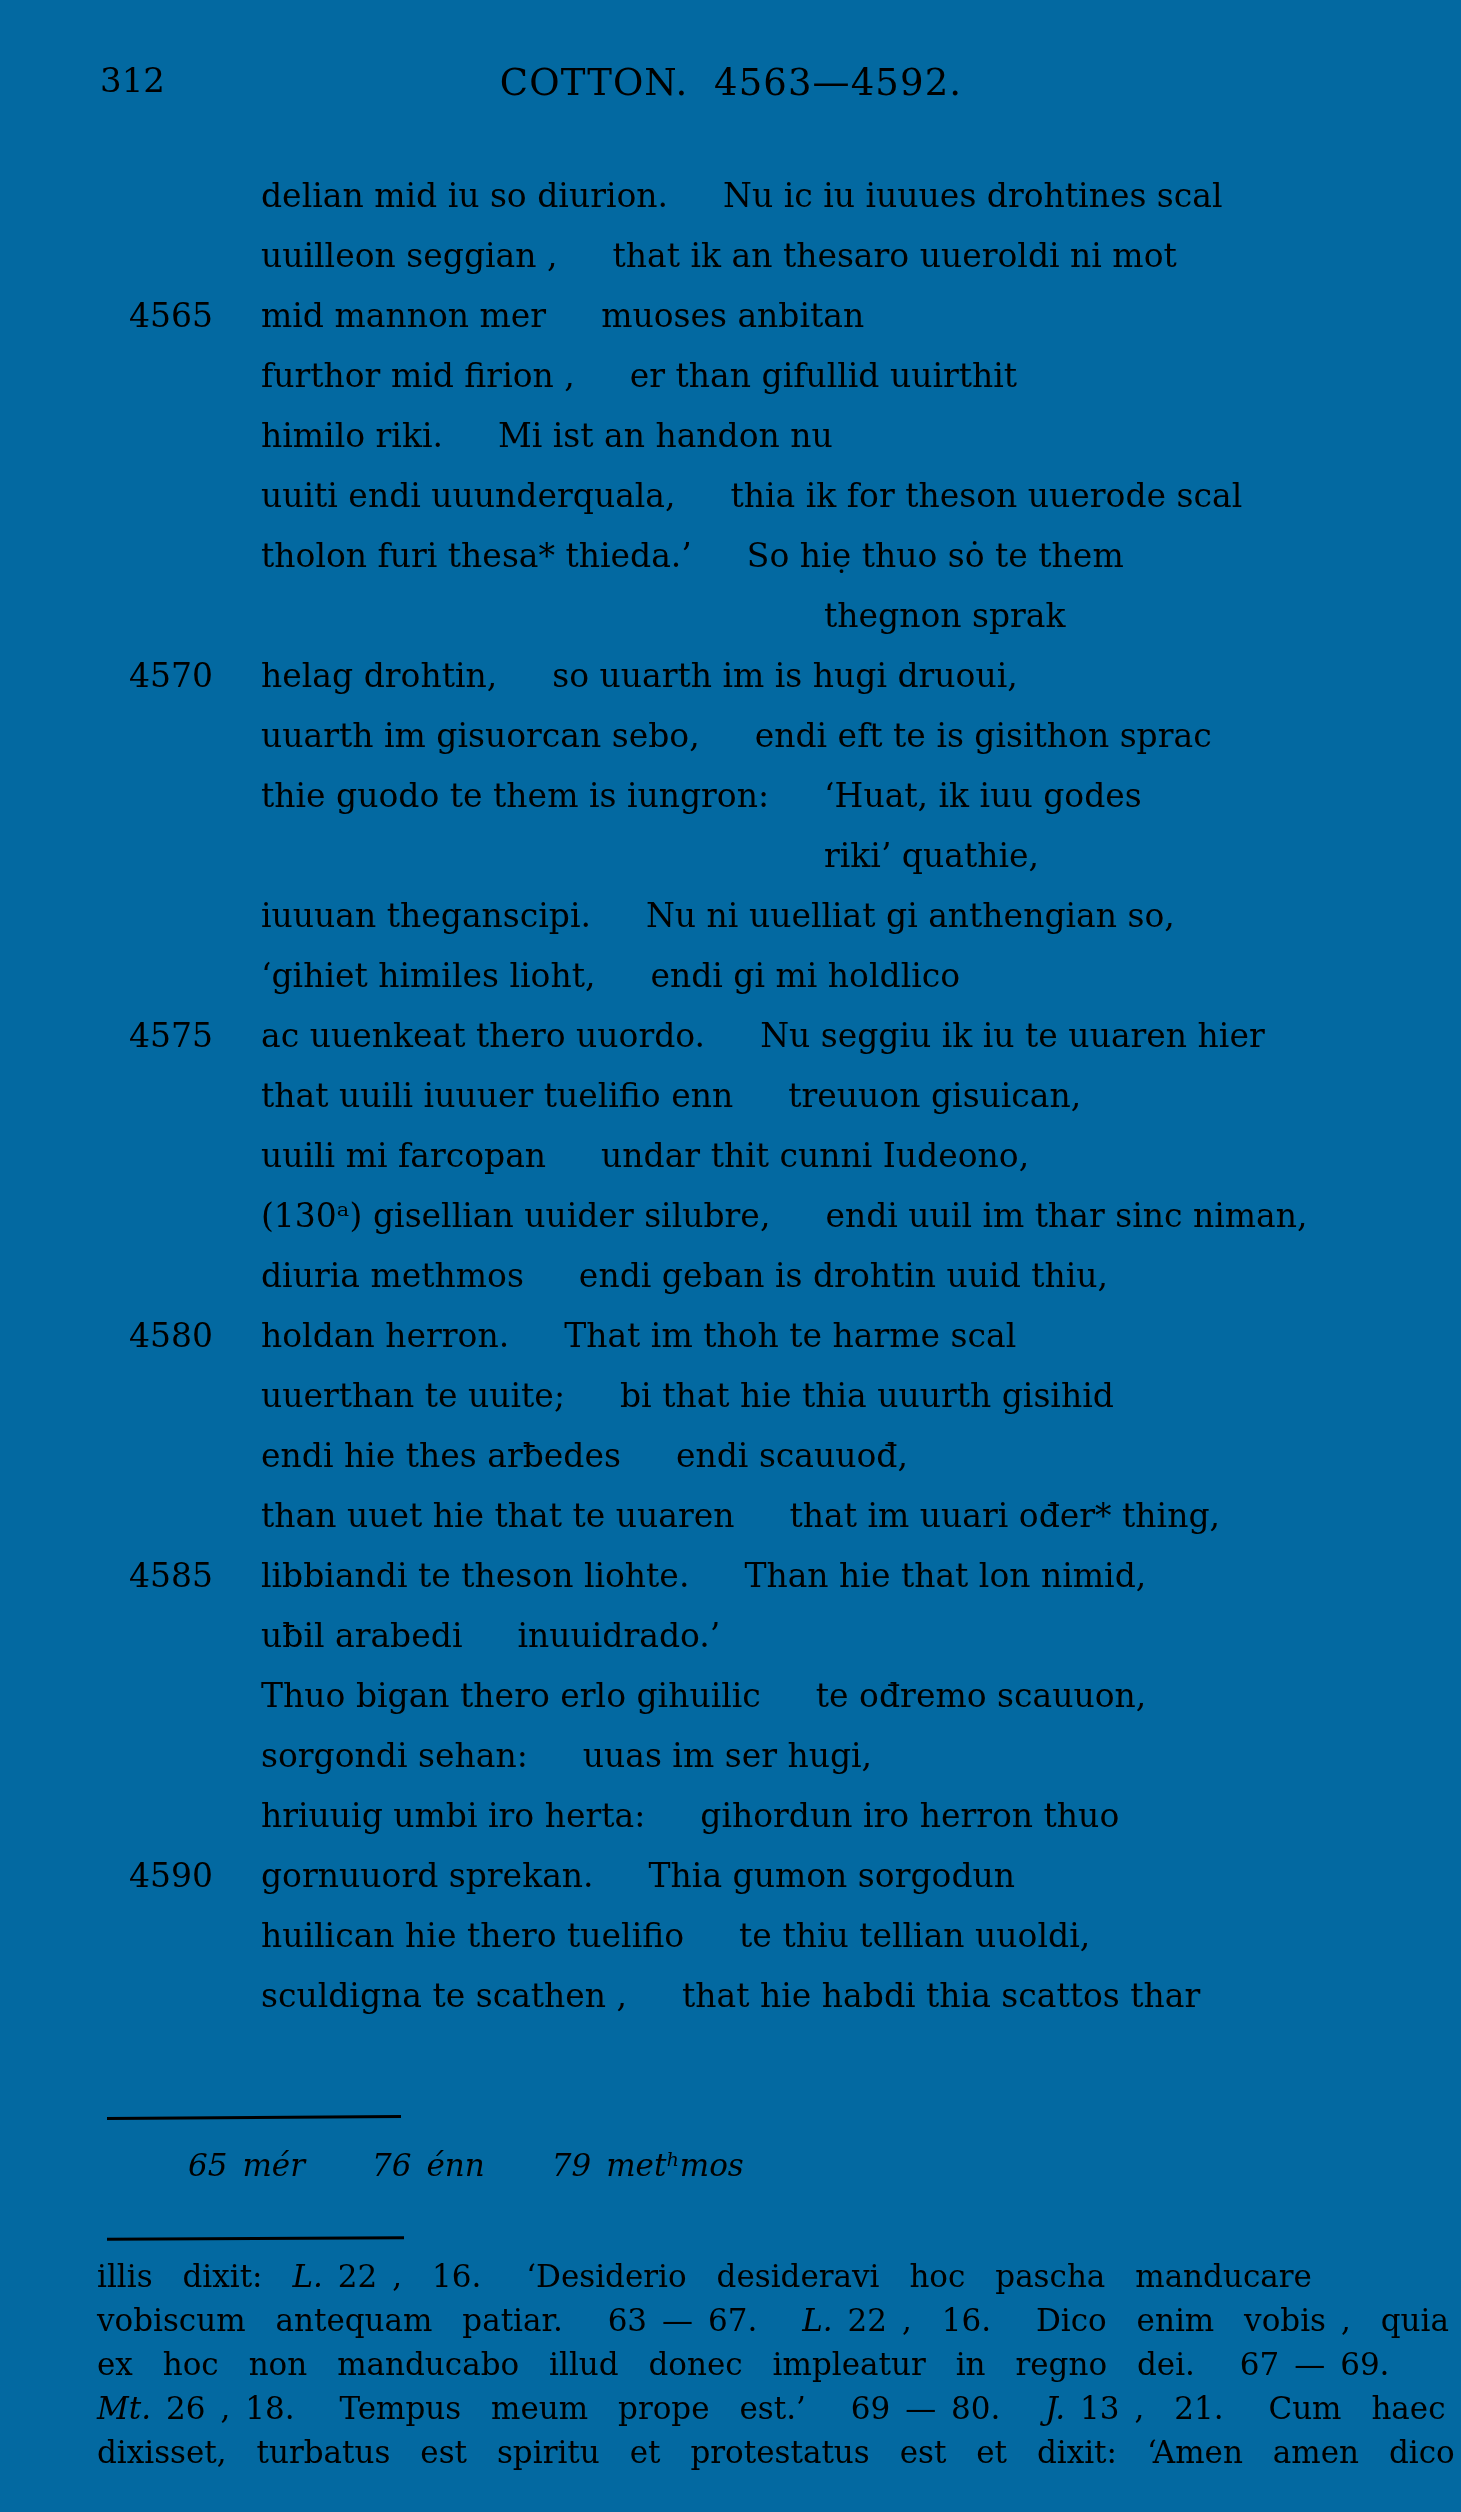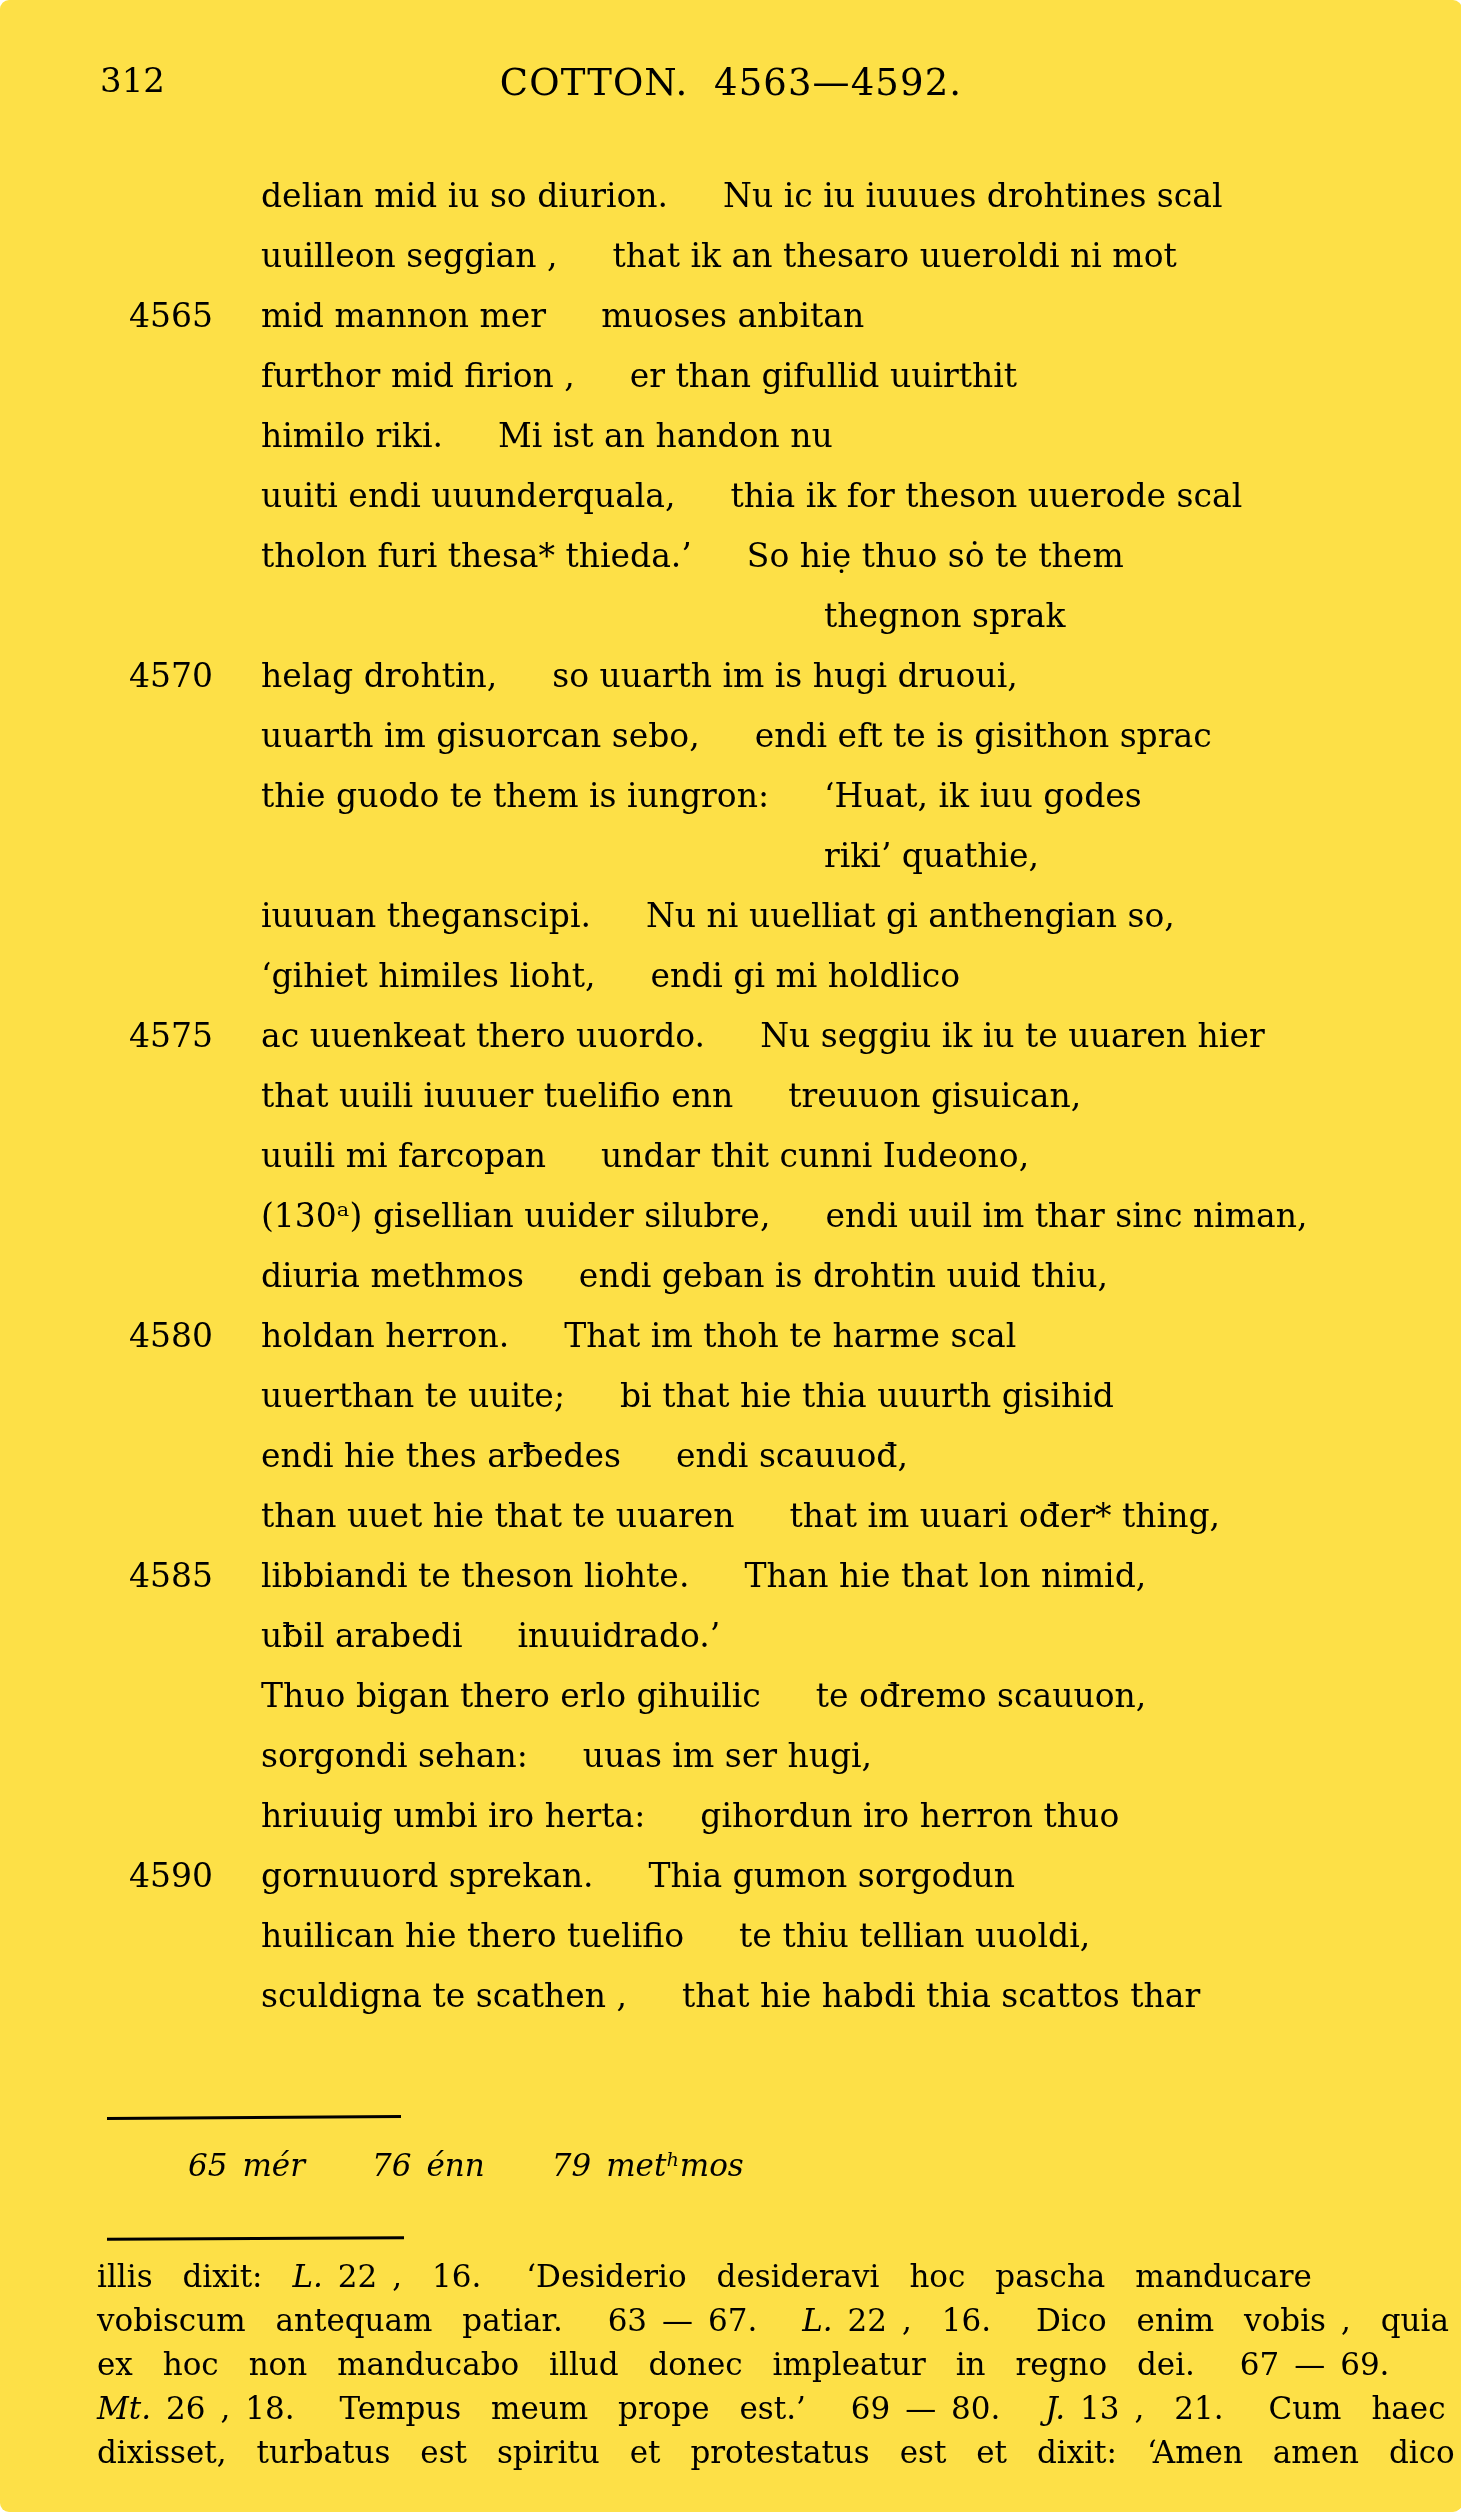--- a/index.html
+++ b/index.html
@@ -1,21 +1,20 @@
 <!DOCTYPE html>
 <html style="font-size:9px"><head>
 <meta charset="utf-8">
 <style>
   html,body{margin:0;padding:0;background:#ffffff;}
   .page{
     position:relative;width:1462px;height:2512px;
-    background:#fde047;color:#000;
+    background:#0369a1;color:#000;
     font-family:"DejaVu Serif", serif;
     overflow:hidden;
-    border-radius:9px;
   }
   
   .pagenum{position:absolute;left:100px;top:63px;font-size:34px;line-height:34px;}
   .head-title{position:absolute;left:0;top:66px;width:100%;text-align:center;
     font-size:37px;line-height:34px;letter-spacing:1.1px;white-space:pre;}
   
   .poem{position:absolute;left:0;top:166px;width:100%;font-size:33px;padding-left:33px;}
   .pline{position:relative;height:60px;line-height:60px;white-space:nowrap;}
   .lnum{position:absolute;left:96px;}
   .ltext{margin-left:228px;}

